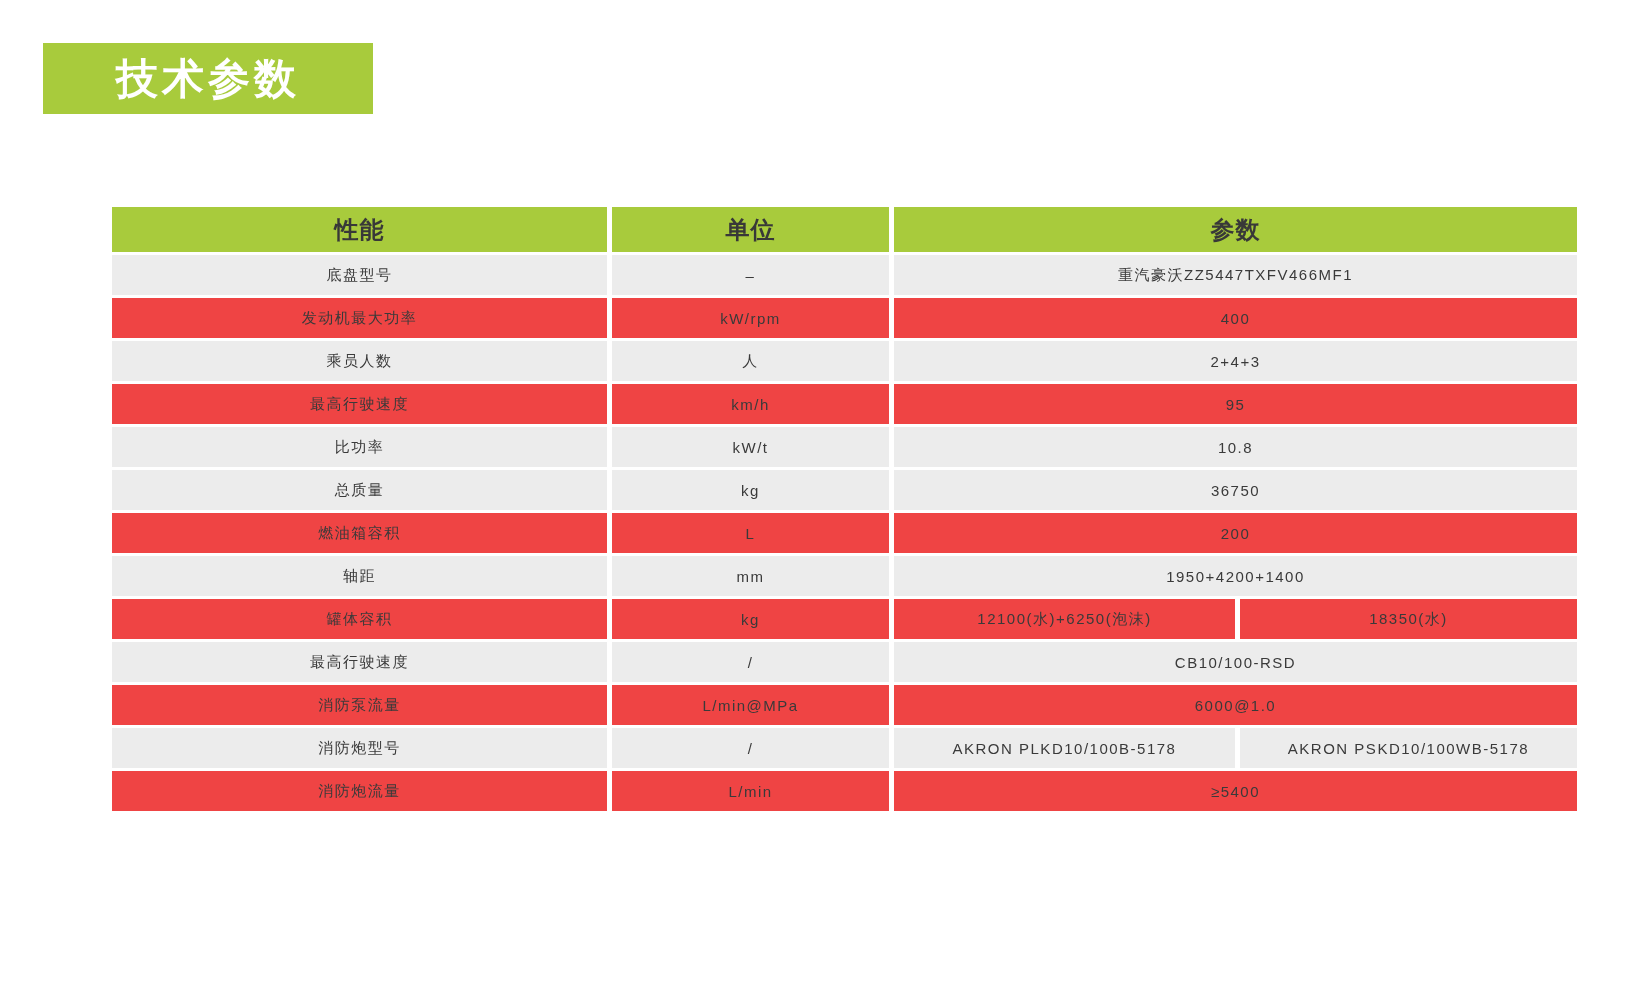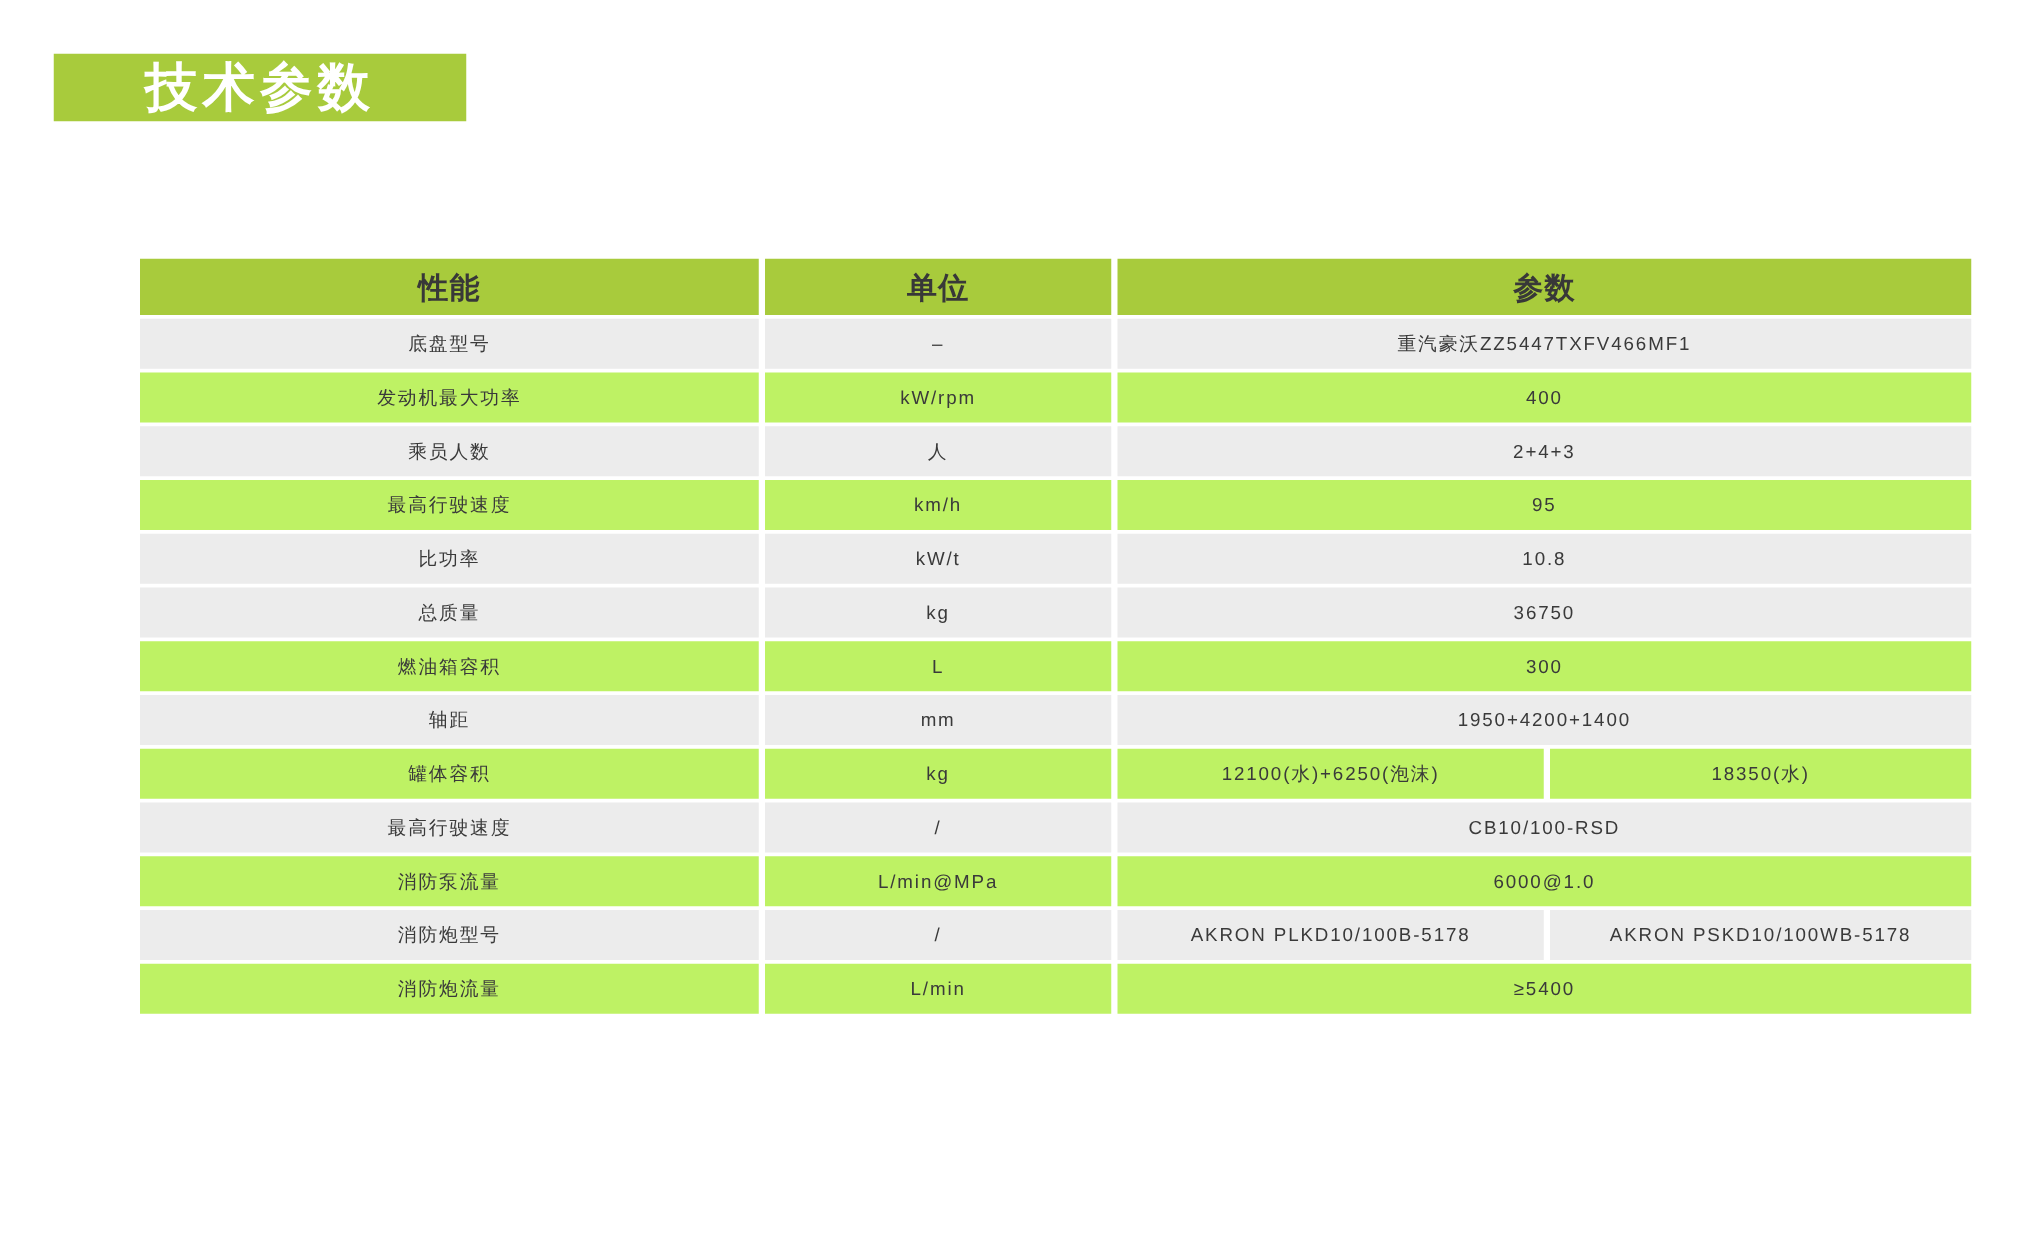--- a/index.html
+++ b/index.html
@@ -9,21 +9,21 @@
     background: #ffffff;
     font-family: "Liberation Sans", "DejaVu Sans", sans-serif;
     overflow: hidden;
     position: relative;
   }
   .badge {
     position: absolute;
     left: 43px;
     top: 43px;
     width: 330px;
-    height: 54px;
+    height: 71px;
     background: #a8cb3c;
     display: flex;
     align-items: center;
     justify-content: center;
   }
   .badge .badge-text {
     color: #ffffff;
     font-size: 42px;
     font-weight: bold;
     letter-spacing: 4px;
@@ -53,21 +53,21 @@
     height: 40px;
     font-size: 15px;
     color: #3a3a3a;
     text-align: center;
     vertical-align: middle;
     letter-spacing: 1.5px;
     white-space: nowrap;
     overflow: hidden;
   }
   tr.light td { background: #ececec; }
-  tr.dark td { background: #bef264; }
+  tr.dark td { background: #ef4444; }
 </style>
 </head>
 <body>
 
 <div class="badge">
   <span class="badge-text">技术参数</span>
 </div>
 
 <table class="spec-table">
   <colgroup>
@@ -110,21 +110,21 @@
         <td colspan="2">10.8</td>
       </tr>
       <tr class="light">
         <td>总质量</td>
         <td>kg</td>
         <td colspan="2">36750</td>
       </tr>
       <tr class="dark">
         <td>燃油箱容积</td>
         <td>L</td>
-        <td colspan="2">300</td>
+        <td colspan="2">200</td>
       </tr>
       <tr class="light">
         <td>轴距</td>
         <td>mm</td>
         <td colspan="2">1950+4200+1400</td>
       </tr>
       <tr class="dark">
         <td>罐体容积</td>
         <td>kg</td>
         <td>12100(水)+6250(泡沫)</td>

